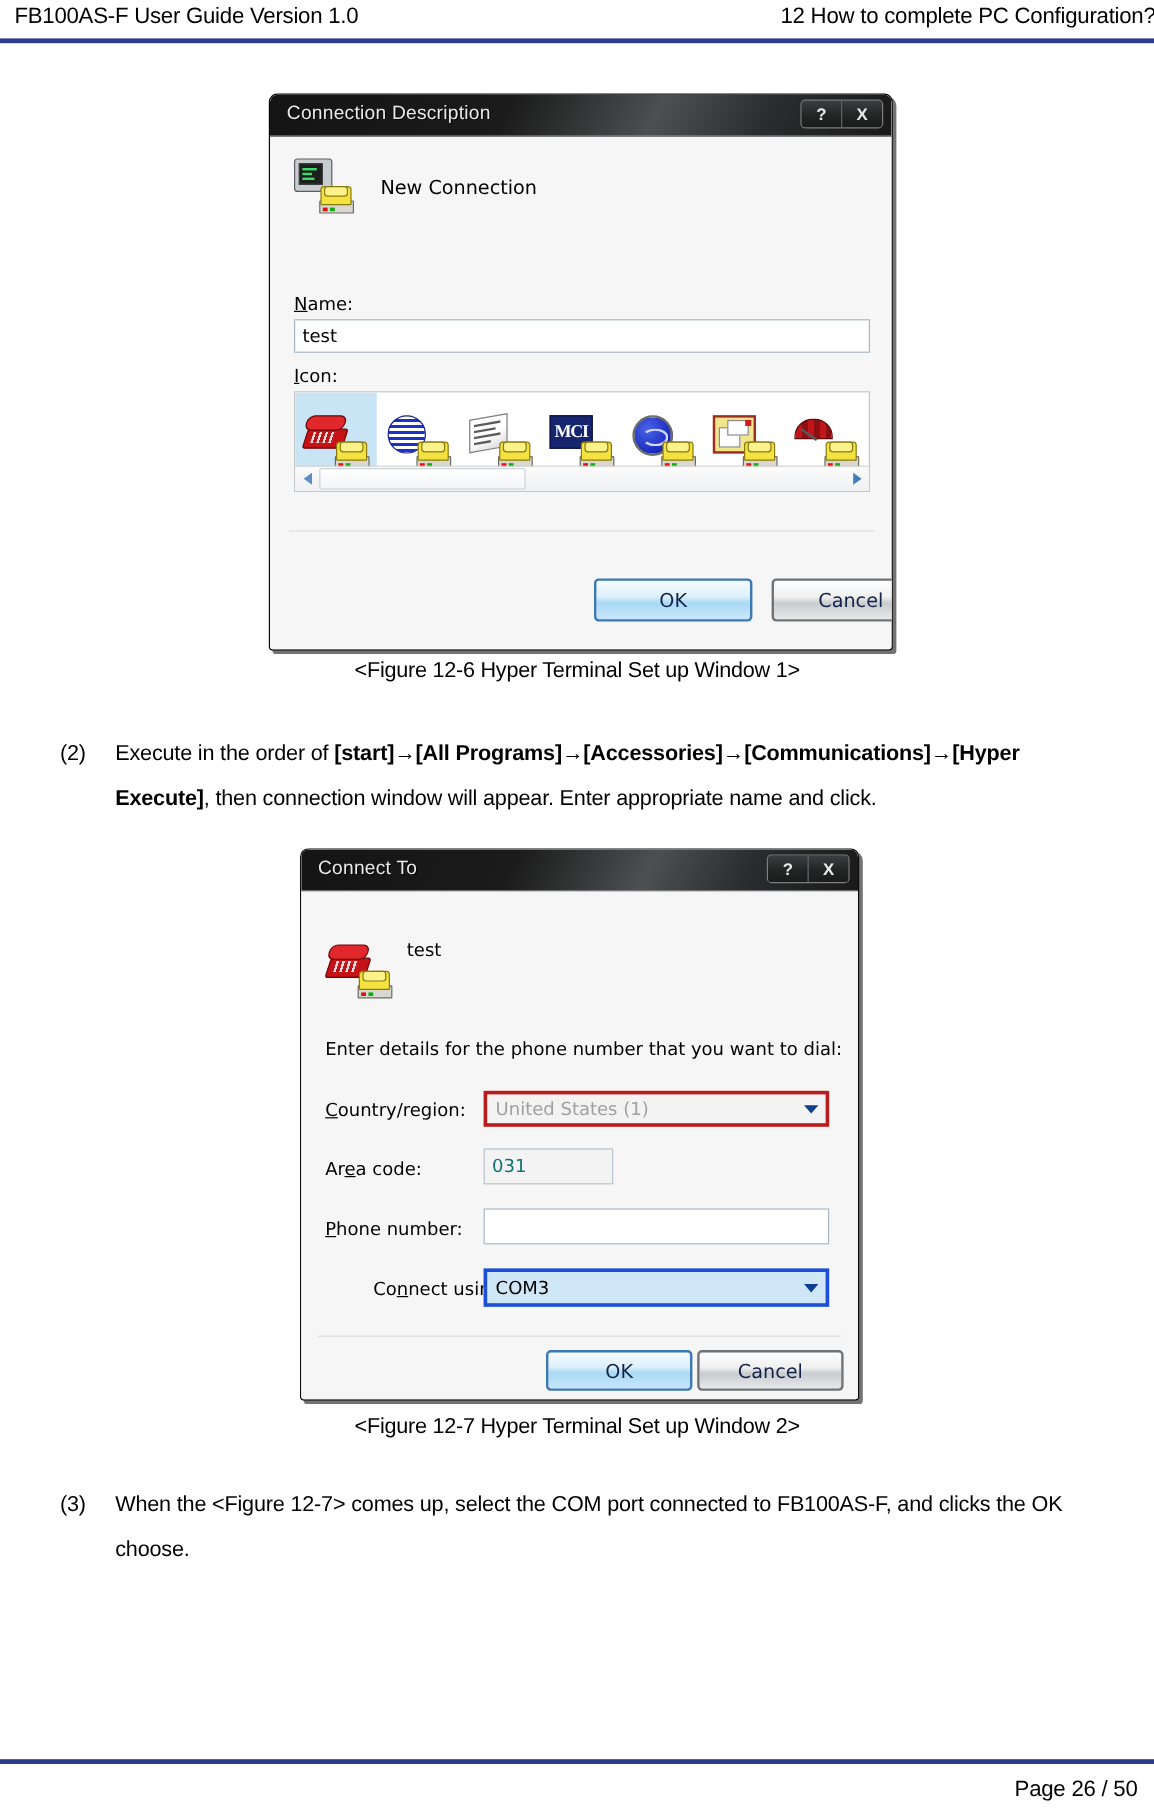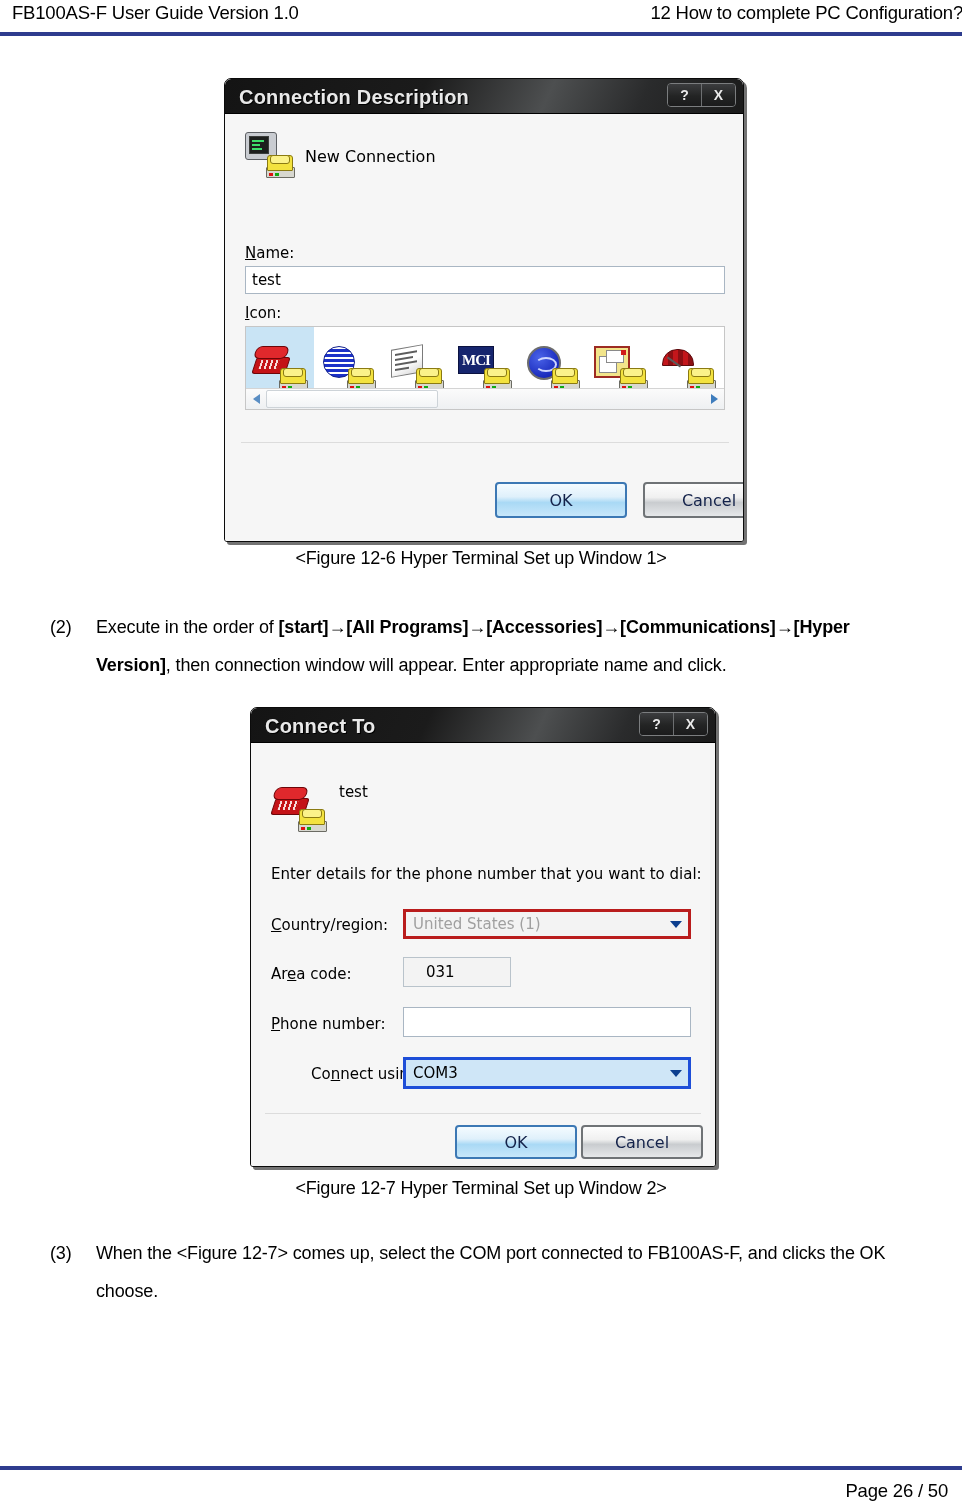--- a/index.html
+++ b/index.html
@@ -109,22 +109,22 @@
     height: 34px;
     background:
       linear-gradient(115deg, #141414 0%, #1b1b1b 38%, #4d4f50 62%, #2a2b2c 80%, #1a1a1a 100%);
     border-bottom: 1px solid #000;
     border-radius: 6px 6px 0 0;
   }
   .titlebar-text {
     position: absolute;
     left: 14px; top: 7px;
     color: #e9e9e9;
-    font-size: 20px;
-    font-weight: bold;
+    font-size: 16px;
+    font-weight: normal;
     letter-spacing: 0.2px;
     text-shadow: 1px 1px 0 #000;
     white-space: nowrap;
   }
   .title-buttons {
     position: absolute;
     right: 7px; top: 4px;
     display: flex;
     border: 1px solid #7b7d7f;
     border-radius: 4px;
@@ -168,21 +168,21 @@
   .textbox .val {
     position: absolute;
     left: 6px; top: 50%;
     transform: translateY(-50%);
     font-family: "DejaVu Sans", sans-serif;
     font-size: 15px;
     color: #000;
     white-space: nowrap;
   }
   .textbox.disabled { background: #f3f3f3; border-color: #b9c3cb; }
-  .textbox.disabled .val { color: #000000; margin-left: 16px; }
+  .textbox.disabled .val { color: #0f766e; }
 
   .combo {
     position: absolute;
     background: #ffffff;
     border: 3px solid #b91c1c;
     box-sizing: border-box;
   }
   .combo .val {
     position: absolute;
     left: 7px; top: 50%;
@@ -475,21 +475,21 @@
       <div class="scanline" style="left:7px; top:12px; width:8px;"></div>
       <div class="scanline" style="left:7px; top:16px; width:10px;"></div>
       <div class="modem" style="right:4px; bottom:2px;">
         <div class="mbody"></div>
           <div class="mled"></div>
           <div class="mled2"></div>
         <div class="mtop"></div>
           <div class="mtop2"></div>
       </div>
     </div>
-    <div class="dlg-text" style="left:80px; top:33px; font-size:16px;">New Connection</div>
+    <div class="dlg-text" style="left:92px; top:33px; font-size:16px;">New Connection</div>
 
 
     <div class="dlg-text" style="left:20px; top:130px;"><u>N</u>ame:</div>
     <div class="textbox" style="left:20px; top:152px; width:480px; height:28px;">
       <div class="val">test</div>
     </div>
 
     <div class="dlg-text" style="left:20px; top:190px;"><u>I</u>con:</div>
     <div class="iconstrip" style="left:20px; top:212px; width:480px; height:84px;">
       <div class="iconrow">
@@ -627,21 +627,21 @@
 
 <div class="figure-caption" style="top:548px;">&lt;Figure 12-6 Hyper Terminal Set up Window 1&gt;</div>
 
 <div class="para" style="left:50px; top:608px; width:905px;">
   <div class="marker">(2)</div>
   <div class="body">
     <div style="text-align:justify;">
       <span>Execute in the order of </span><b><span>[start]</span><span class="arrow">→</span><span>[All Programs]</span><span class="arrow">→</span><span>[Accessories]</span><span class="arrow">→</span><span>[Communications]</span><span class="arrow">→</span><span>[Hyper</span></b>
     </div>
     <div class="lastline">
-      <b><span>Version]</span></b><span>, then connection window will appear. Enter appropriate name and click.</span>
+      <b><span>Execute]</span></b><span>, then connection window will appear. Enter appropriate name and click.</span>
     </div>
   </div>
 </div>
 
 <div class="dialog" id="dialog2" style="left:250px; top:707px; width:464px; height:458px;">
 
   <div class="titlebar">
     <div class="titlebar-text">Connect To</div>
     <div class="title-buttons">
       <div class="title-btn">?</div>

